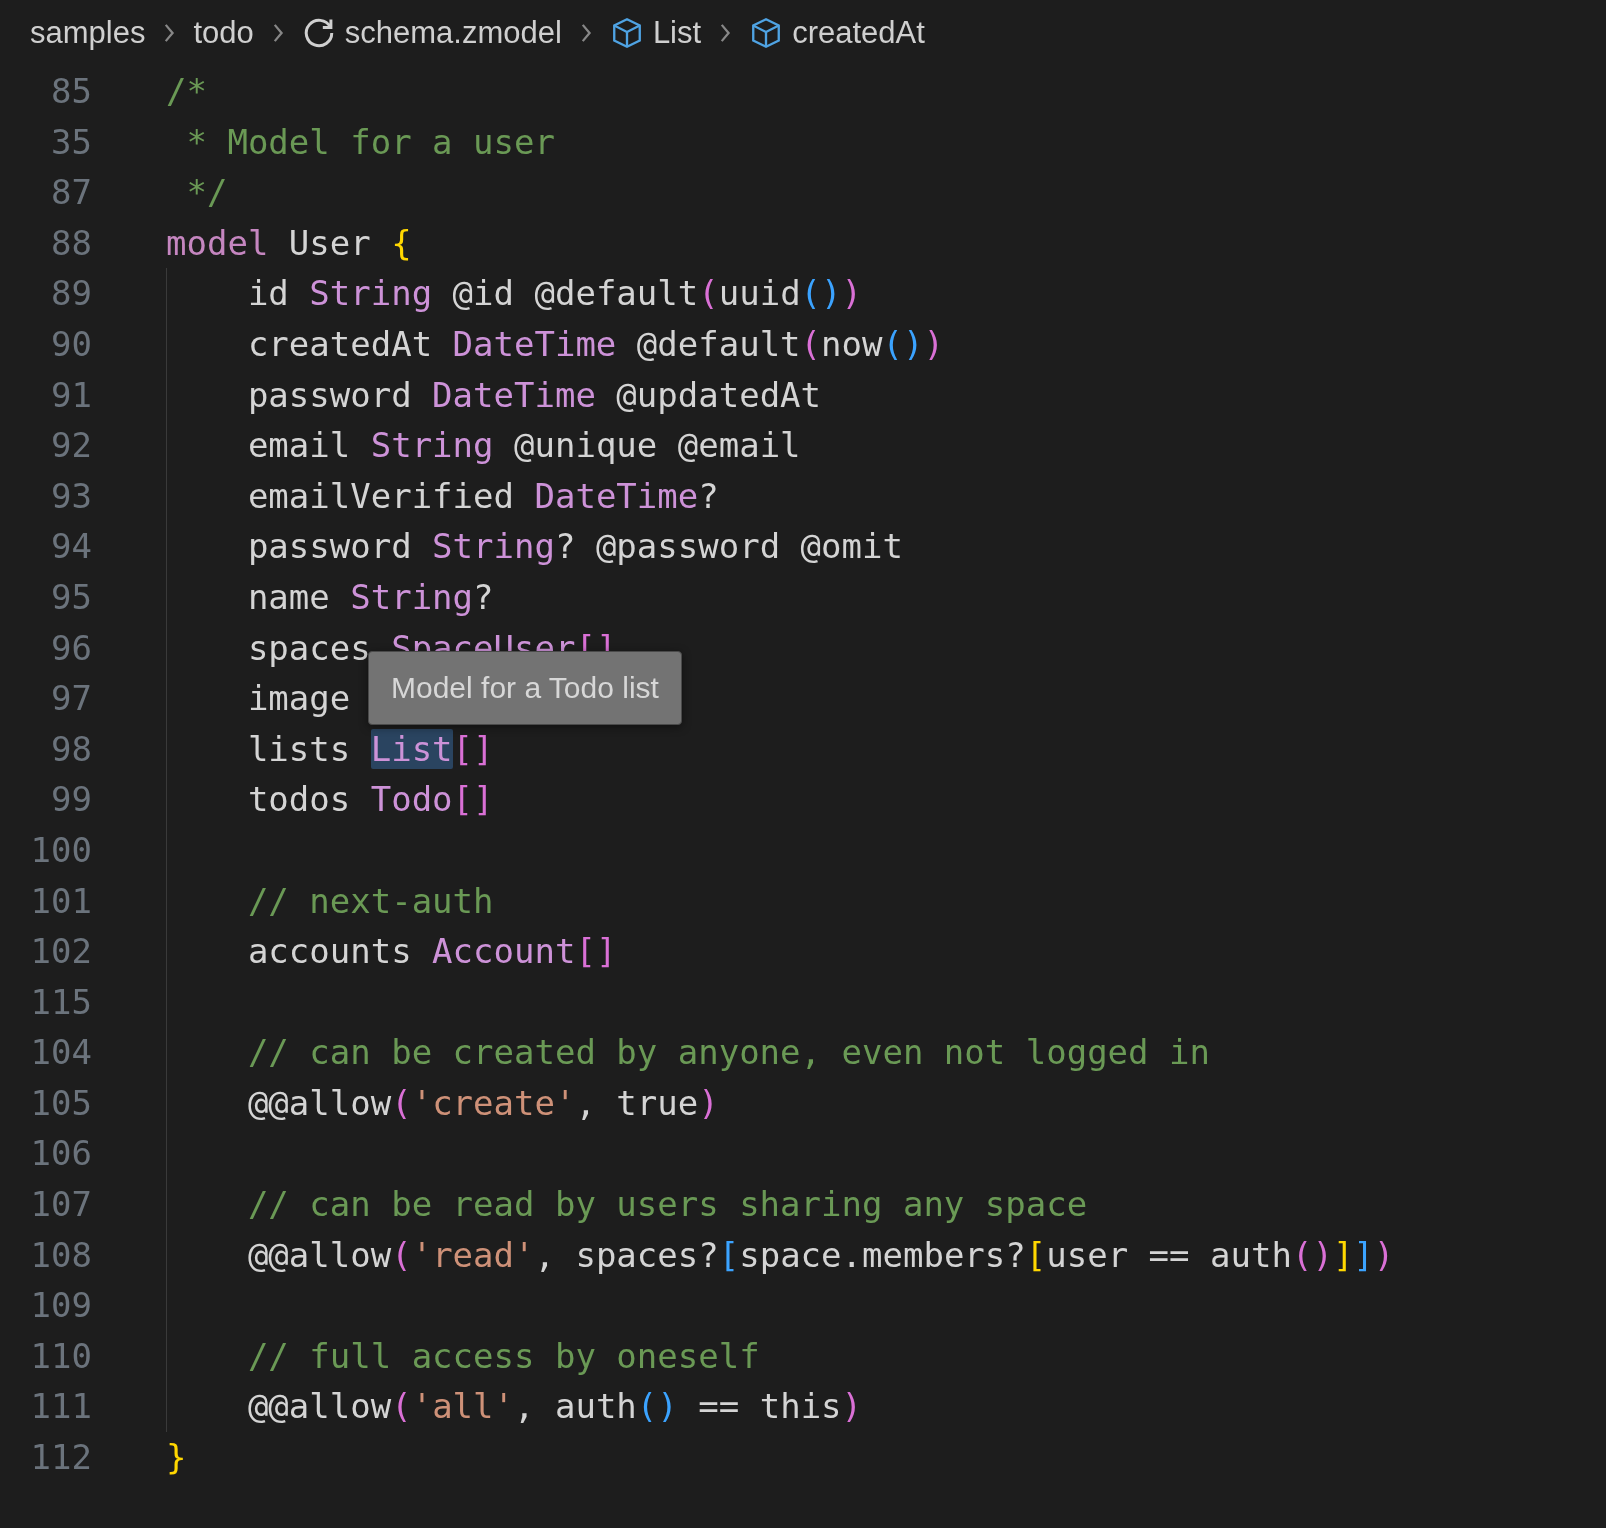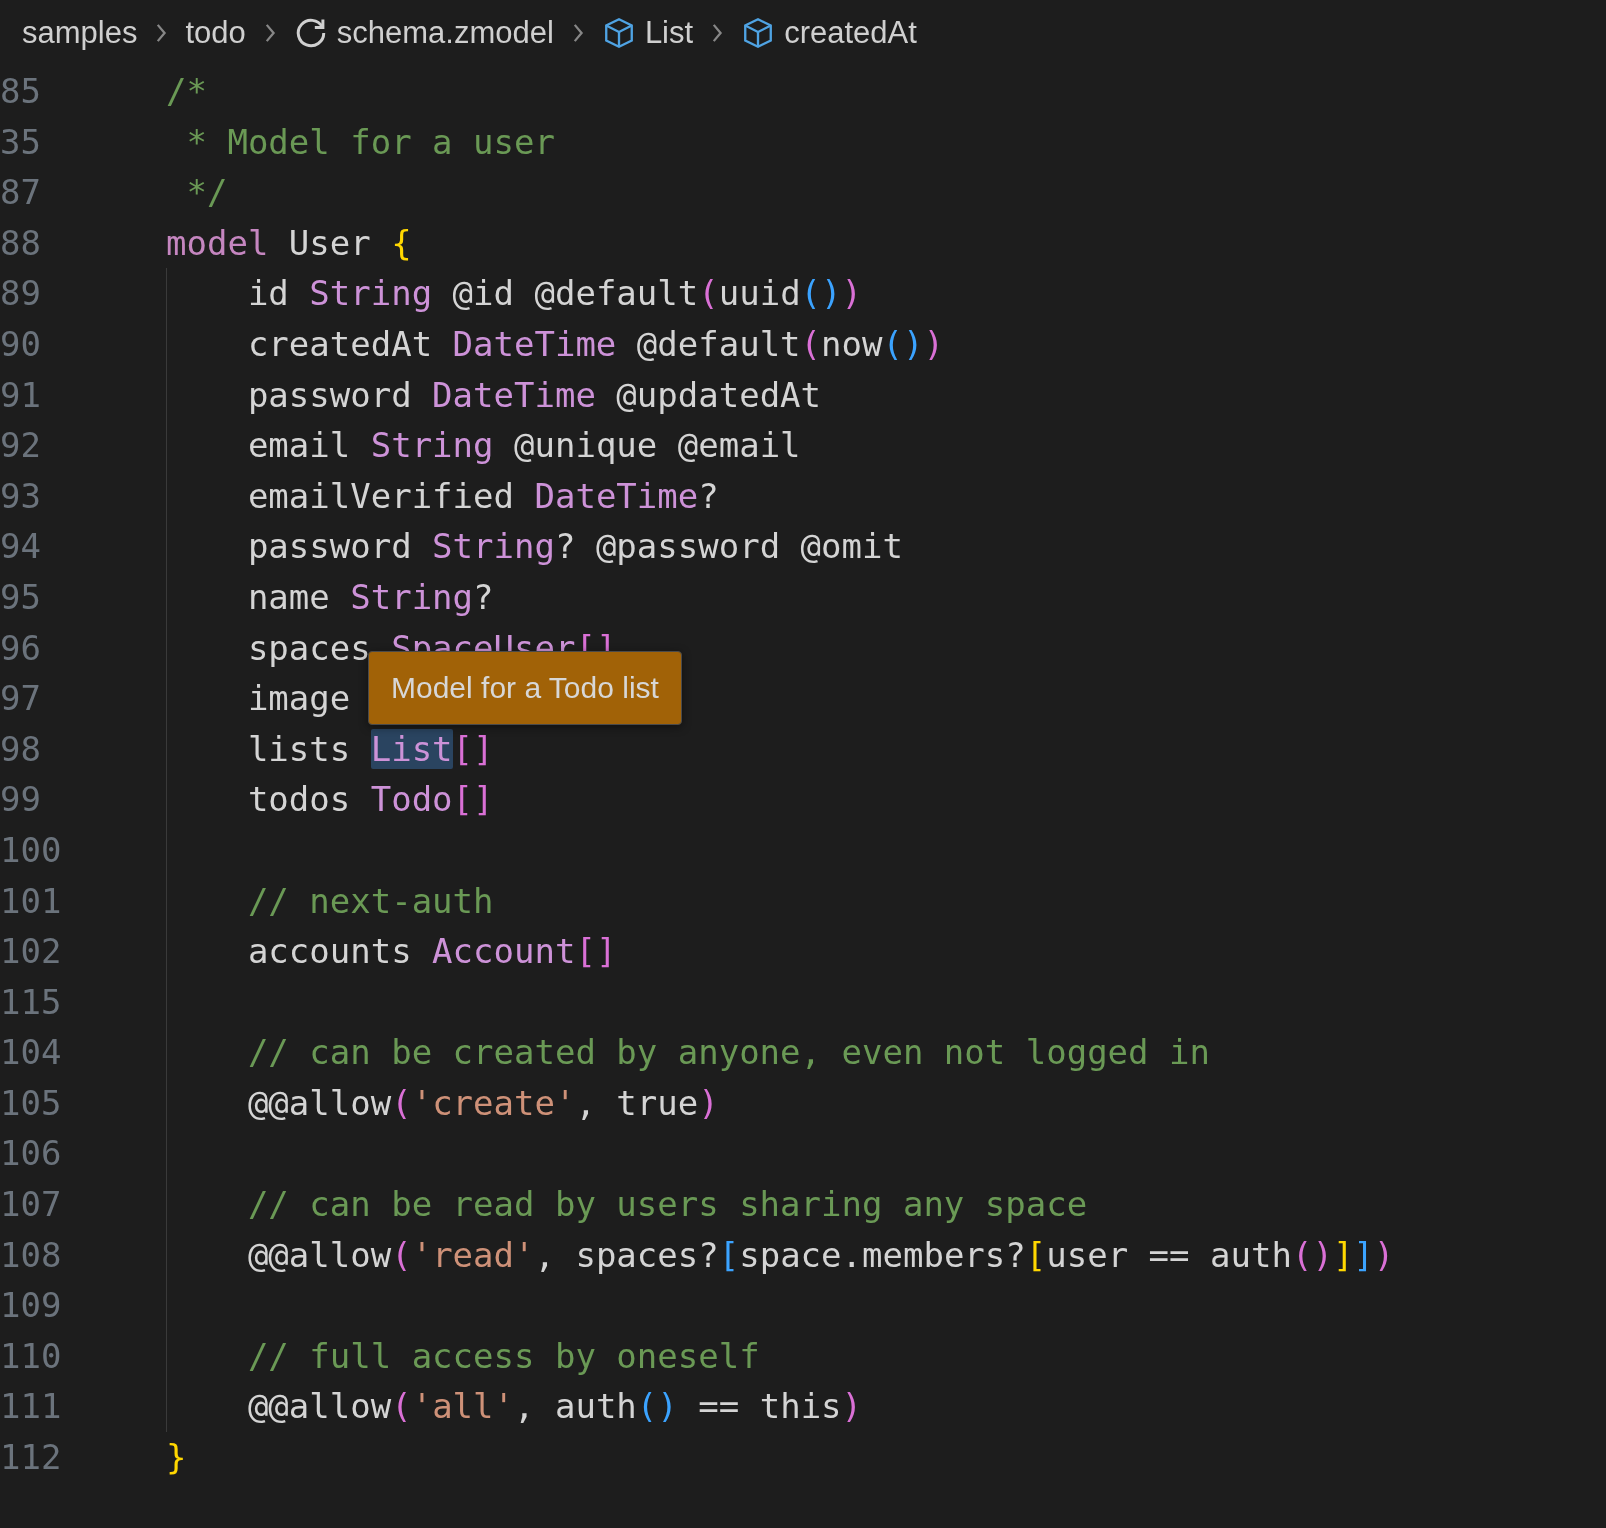--- a/index.html
+++ b/index.html
@@ -9,21 +9,21 @@
     background:#1d1d1d;
     overflow:hidden;
     font-family:"Liberation Sans", sans-serif;
   }
 
   
   .breadcrumb-bar {
     height:66px;
     display:flex;
     align-items:center;
-    padding-left:22px;
+    padding-left:30px;
     background:#1d1d1d;
     color:#cfcfcf;
     font-size:31px;
     white-space:nowrap;
   }
   .crumb { display:flex; align-items:center; cursor:pointer; }
   .crumb .icn { display:inline-flex; margin-right:9px; }
   .sep { display:inline-flex; margin:0 11px; opacity:.85; }
   .icn svg { display:block; }
 
@@ -36,20 +36,21 @@
   .code-line {
     height:50.6px;
     line-height:50.6px;
     white-space:pre;
     display:flex;
   }
   .line-number {
     display:inline-block;
     width:92px;
     flex:0 0 92px;
+    text-align:right;
     color:#6b737c;
     user-select:none;
   }
   .line-content {
     padding-left:74px;
   }
   .indent-guide {
     position:absolute;
     left:166px;
     top:202.4px;        
@@ -66,21 +67,21 @@
   .tok-b1      { color:#FFD700; }
   .tok-b2      { color:#DA70D6; }
   .tok-b3      { color:#3BA3FF; }
   .word-highlight { background:#2A4460; border-radius:2px; }
 
   
   .hover-tooltip {
     position:absolute;
     left:368px;
     top:651px;
-    background:#a16207;
+    background:#737373;
     border:1px solid #4a4a4a;
     border-radius:4px;
     padding:15px 22px;
     font-size:30px;
     line-height:42px;
     color:#d7d7d7;
     box-shadow:0 2px 10px rgba(0,0,0,.45);
     z-index:10;
     white-space:nowrap;
   }

